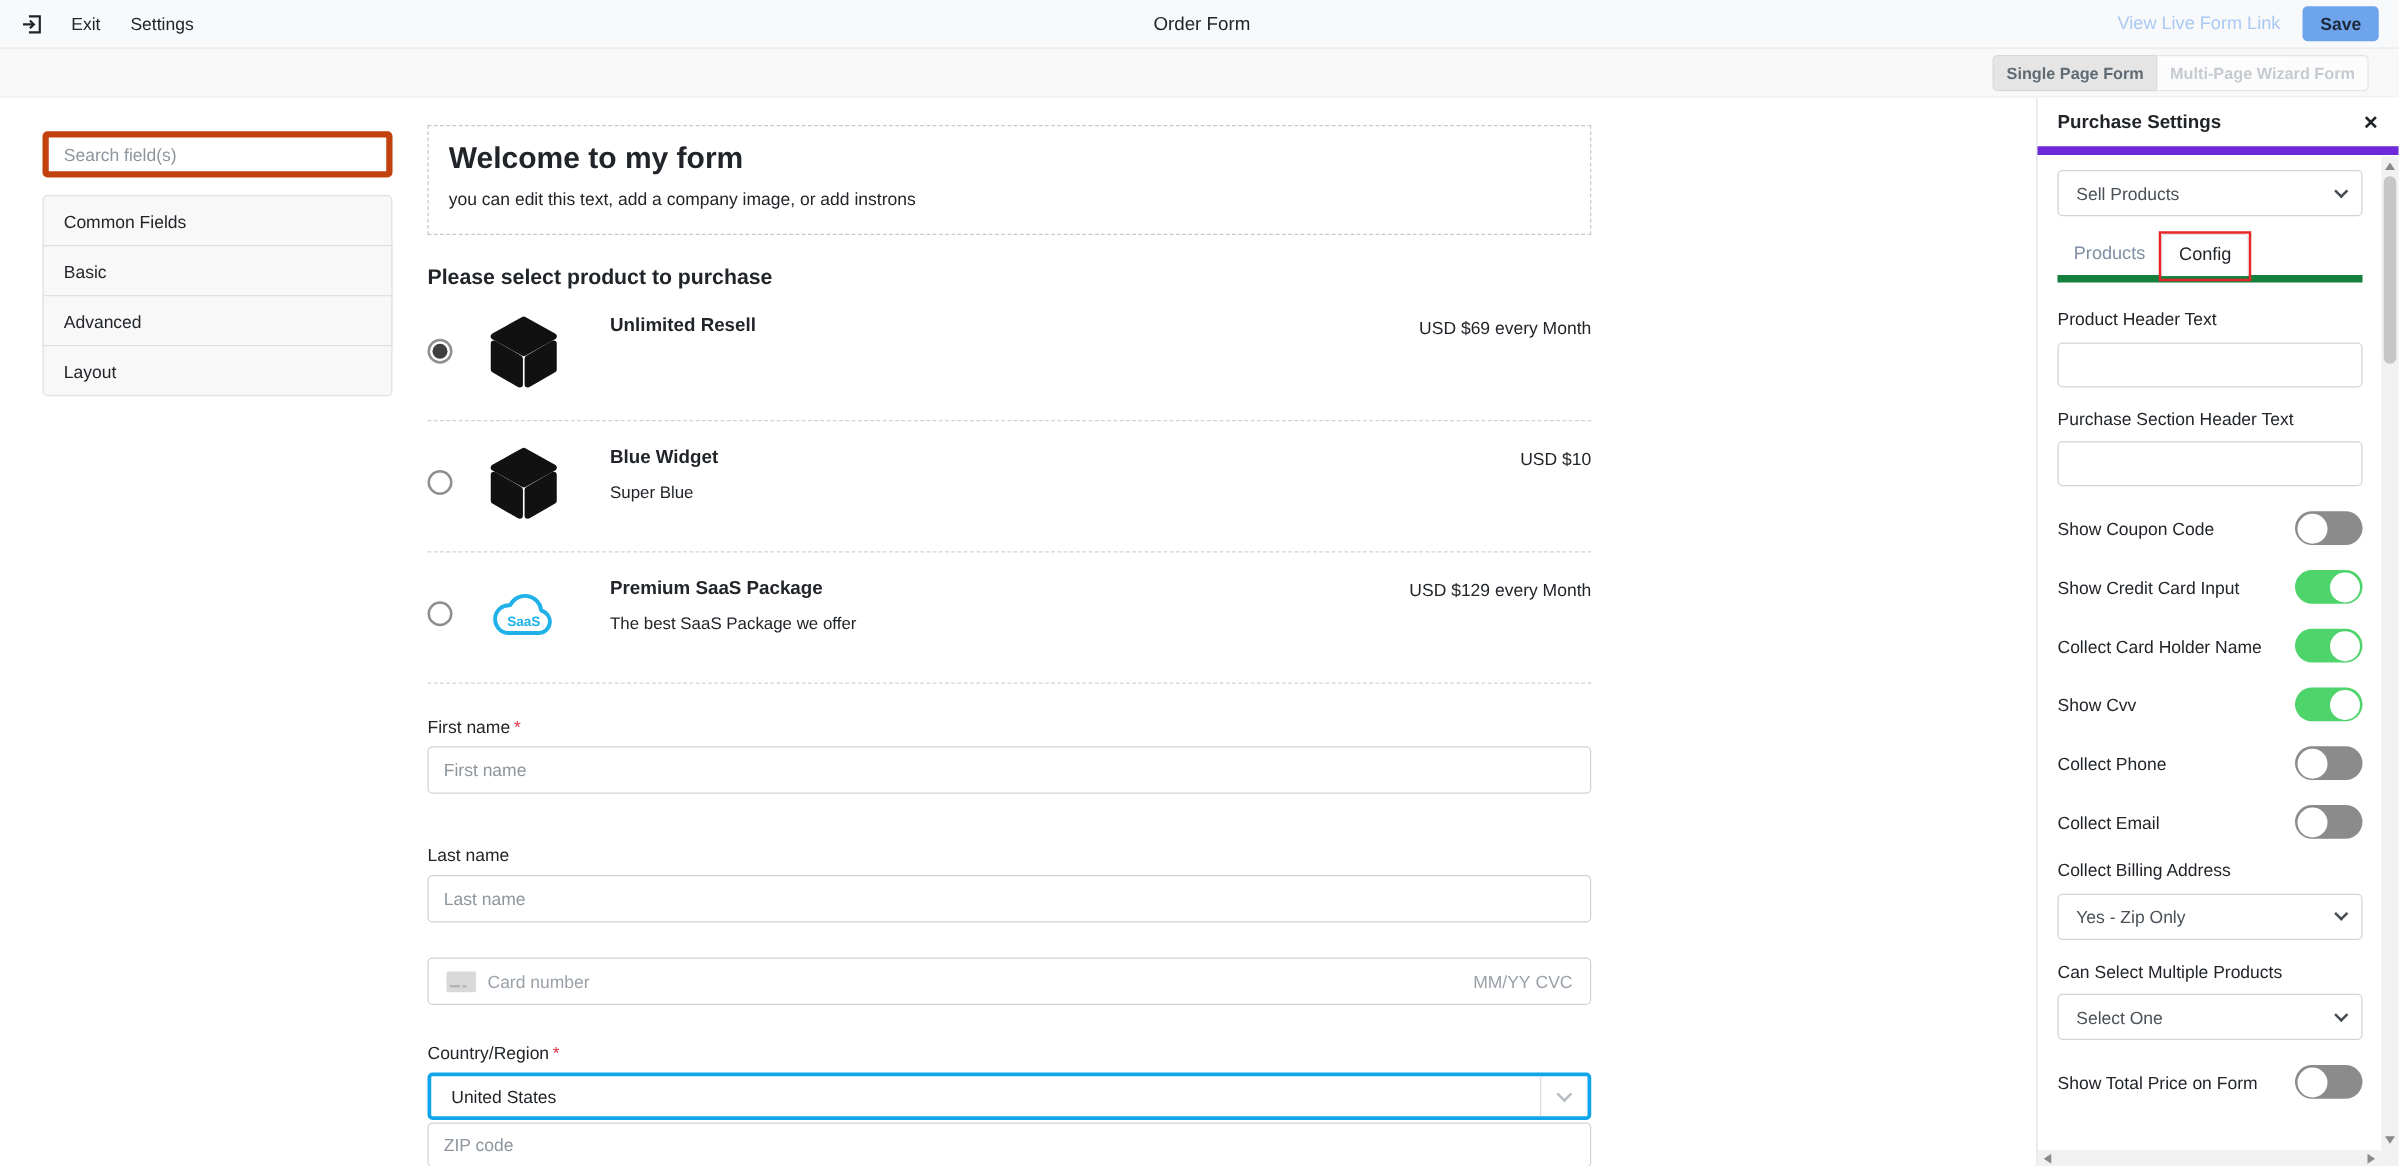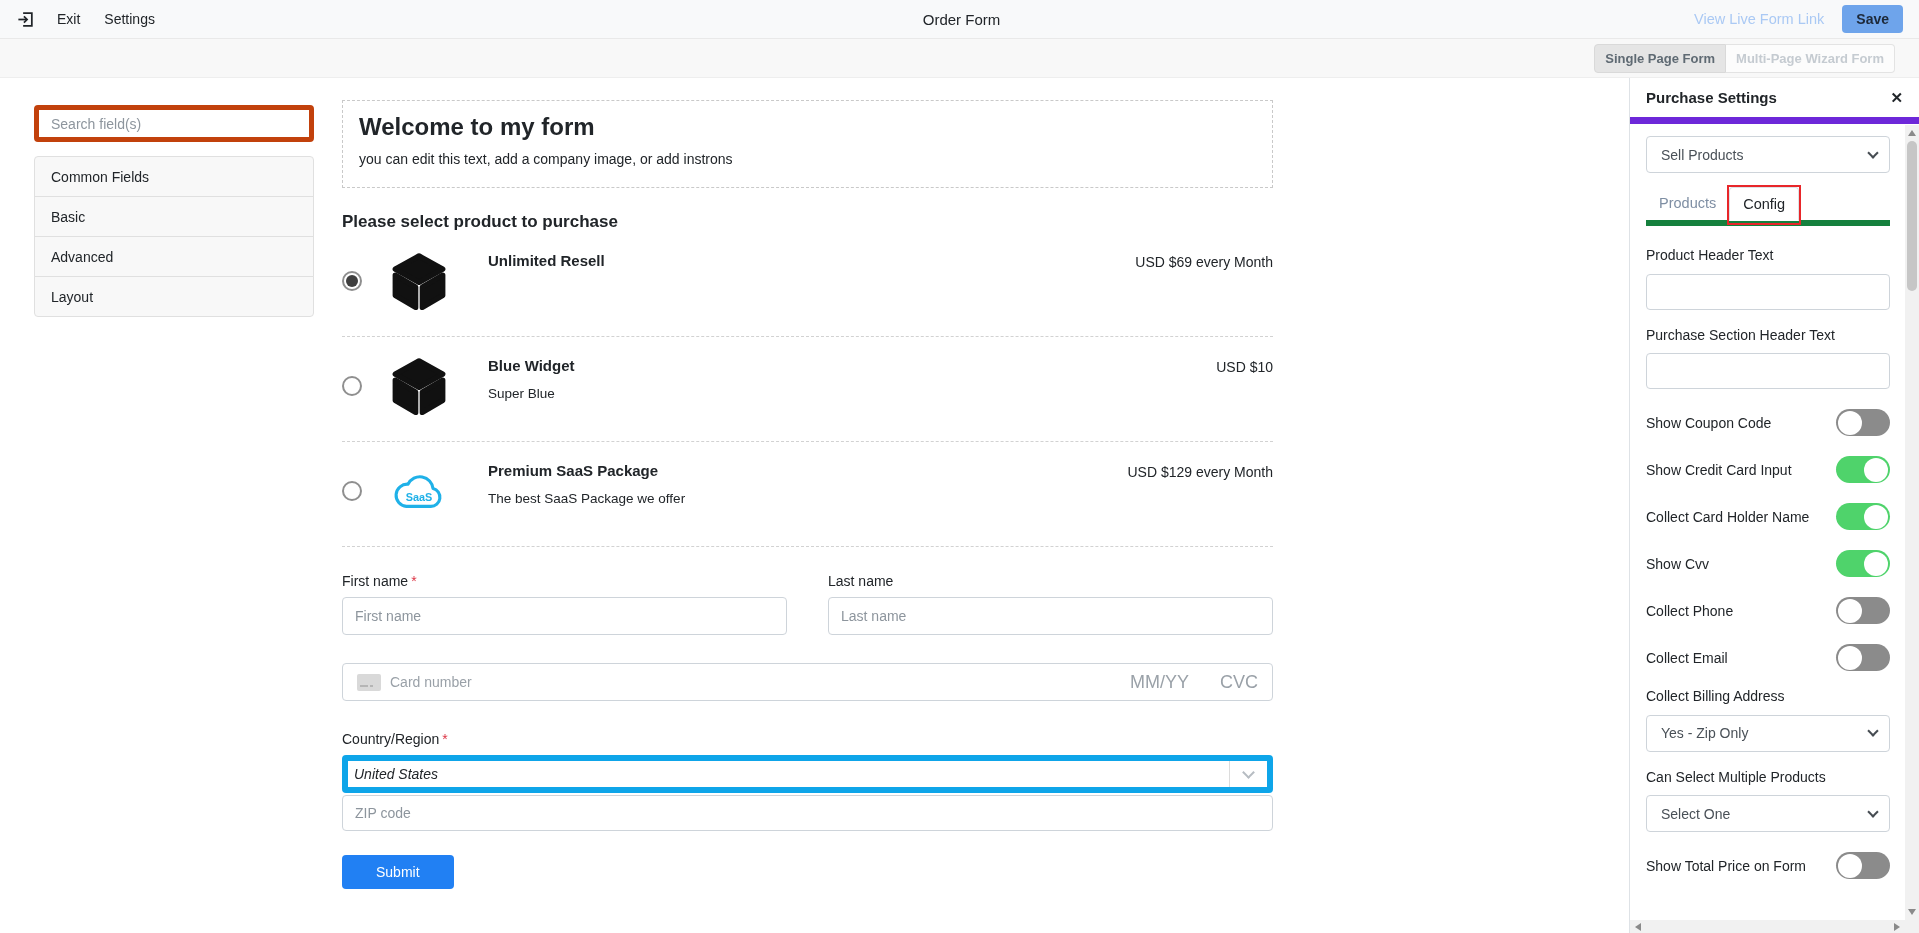--- a/index.html
+++ b/index.html
@@ -51,36 +51,36 @@
     margin-right:24px; align-self:center; position:relative; flex-shrink:0; background:#fff; cursor:pointer; }
   .radio.selected::after { content:""; position:absolute; top:2px; left:2px; right:2px; bottom:2px;
     border-radius:50%; background:#3f3f3f; }
   .product-icon { width:66px; height:66px; margin-right:36px; flex-shrink:0;
     display:flex; align-items:center; justify-content:center; }
   .pinfo { padding-top:4px; }
   .pname { font-size:15px; font-weight:600; }
   .pdesc { margin-top:12px; font-size:13.5px; }
   .pprice { margin-left:auto; padding-top:6px; font-size:14px; }
 
-  .fields-row { display:flex; gap:41px; margin-top:26px; }
+  .fields-row { display:flex; gap:41px; margin-top:26px;flex-direction:column; }
   .field { flex:1; }
   .flabel { font-size:14px; margin-bottom:8px; }
   .req { color:#dc3545; margin-left:3px; }
   .tinput { width:100%; height:38px; border:1px solid #ced4da; border-radius:4px;
     padding:0 12px; font-size:14px; outline:none; }
 
   .cc-group { margin-top:28px; }
   .cc-box { height:38px; border:1px solid #ced4da; border-radius:4px; display:flex;
     align-items:center; padding:0 14px; gap:9px; cursor:text; }
   .cc-ph { color:#9aa1a8; font-size:14px; }
-  .cc-right { margin-left:auto; display:flex; gap:31px; color:#9aa1a8; font-size:18px; }
+  .cc-right { margin-left:auto; display:flex; gap:4px; color:#9aa1a8; font-size:14px; }
 
   .country-group { margin-top:30px; }
-  .country-select { height:38px; border:6px solid #0ea5e9; border-radius:4px; display:flex;
-    align-items:center; padding-left:6px; font-size:14px; cursor:pointer;font-style:italic; }
+  .country-select { height:38px; border:3px solid #0ea5e9; border-radius:4px; display:flex;
+    align-items:center; padding-left:16px; font-size:14px; cursor:pointer; }
   .country-chev-wrap { margin-left:auto; height:100%; width:38px; display:flex;
     align-items:center; justify-content:center; border-left:1px solid #dcdcdc; }
   .chev { width:9px; height:9px; border-right:2px solid #b6bcc2; border-bottom:2px solid #b6bcc2;
     transform:rotate(45deg); margin-top:-4px; }
   .chev.dark { border-color:#464c52; width:8px; height:8px; }
   .zip-input { margin-top:2px; width:100%; height:36px; border:1px solid #ced4da; border-radius:4px;
     padding:0 12px; font-size:14px; outline:none; }
   .submit-btn { margin-top:24px; background:#2180f3; color:#fff; border:none; border-radius:4px;
     font-size:14px; padding:9px 34px; cursor:pointer; }
 

